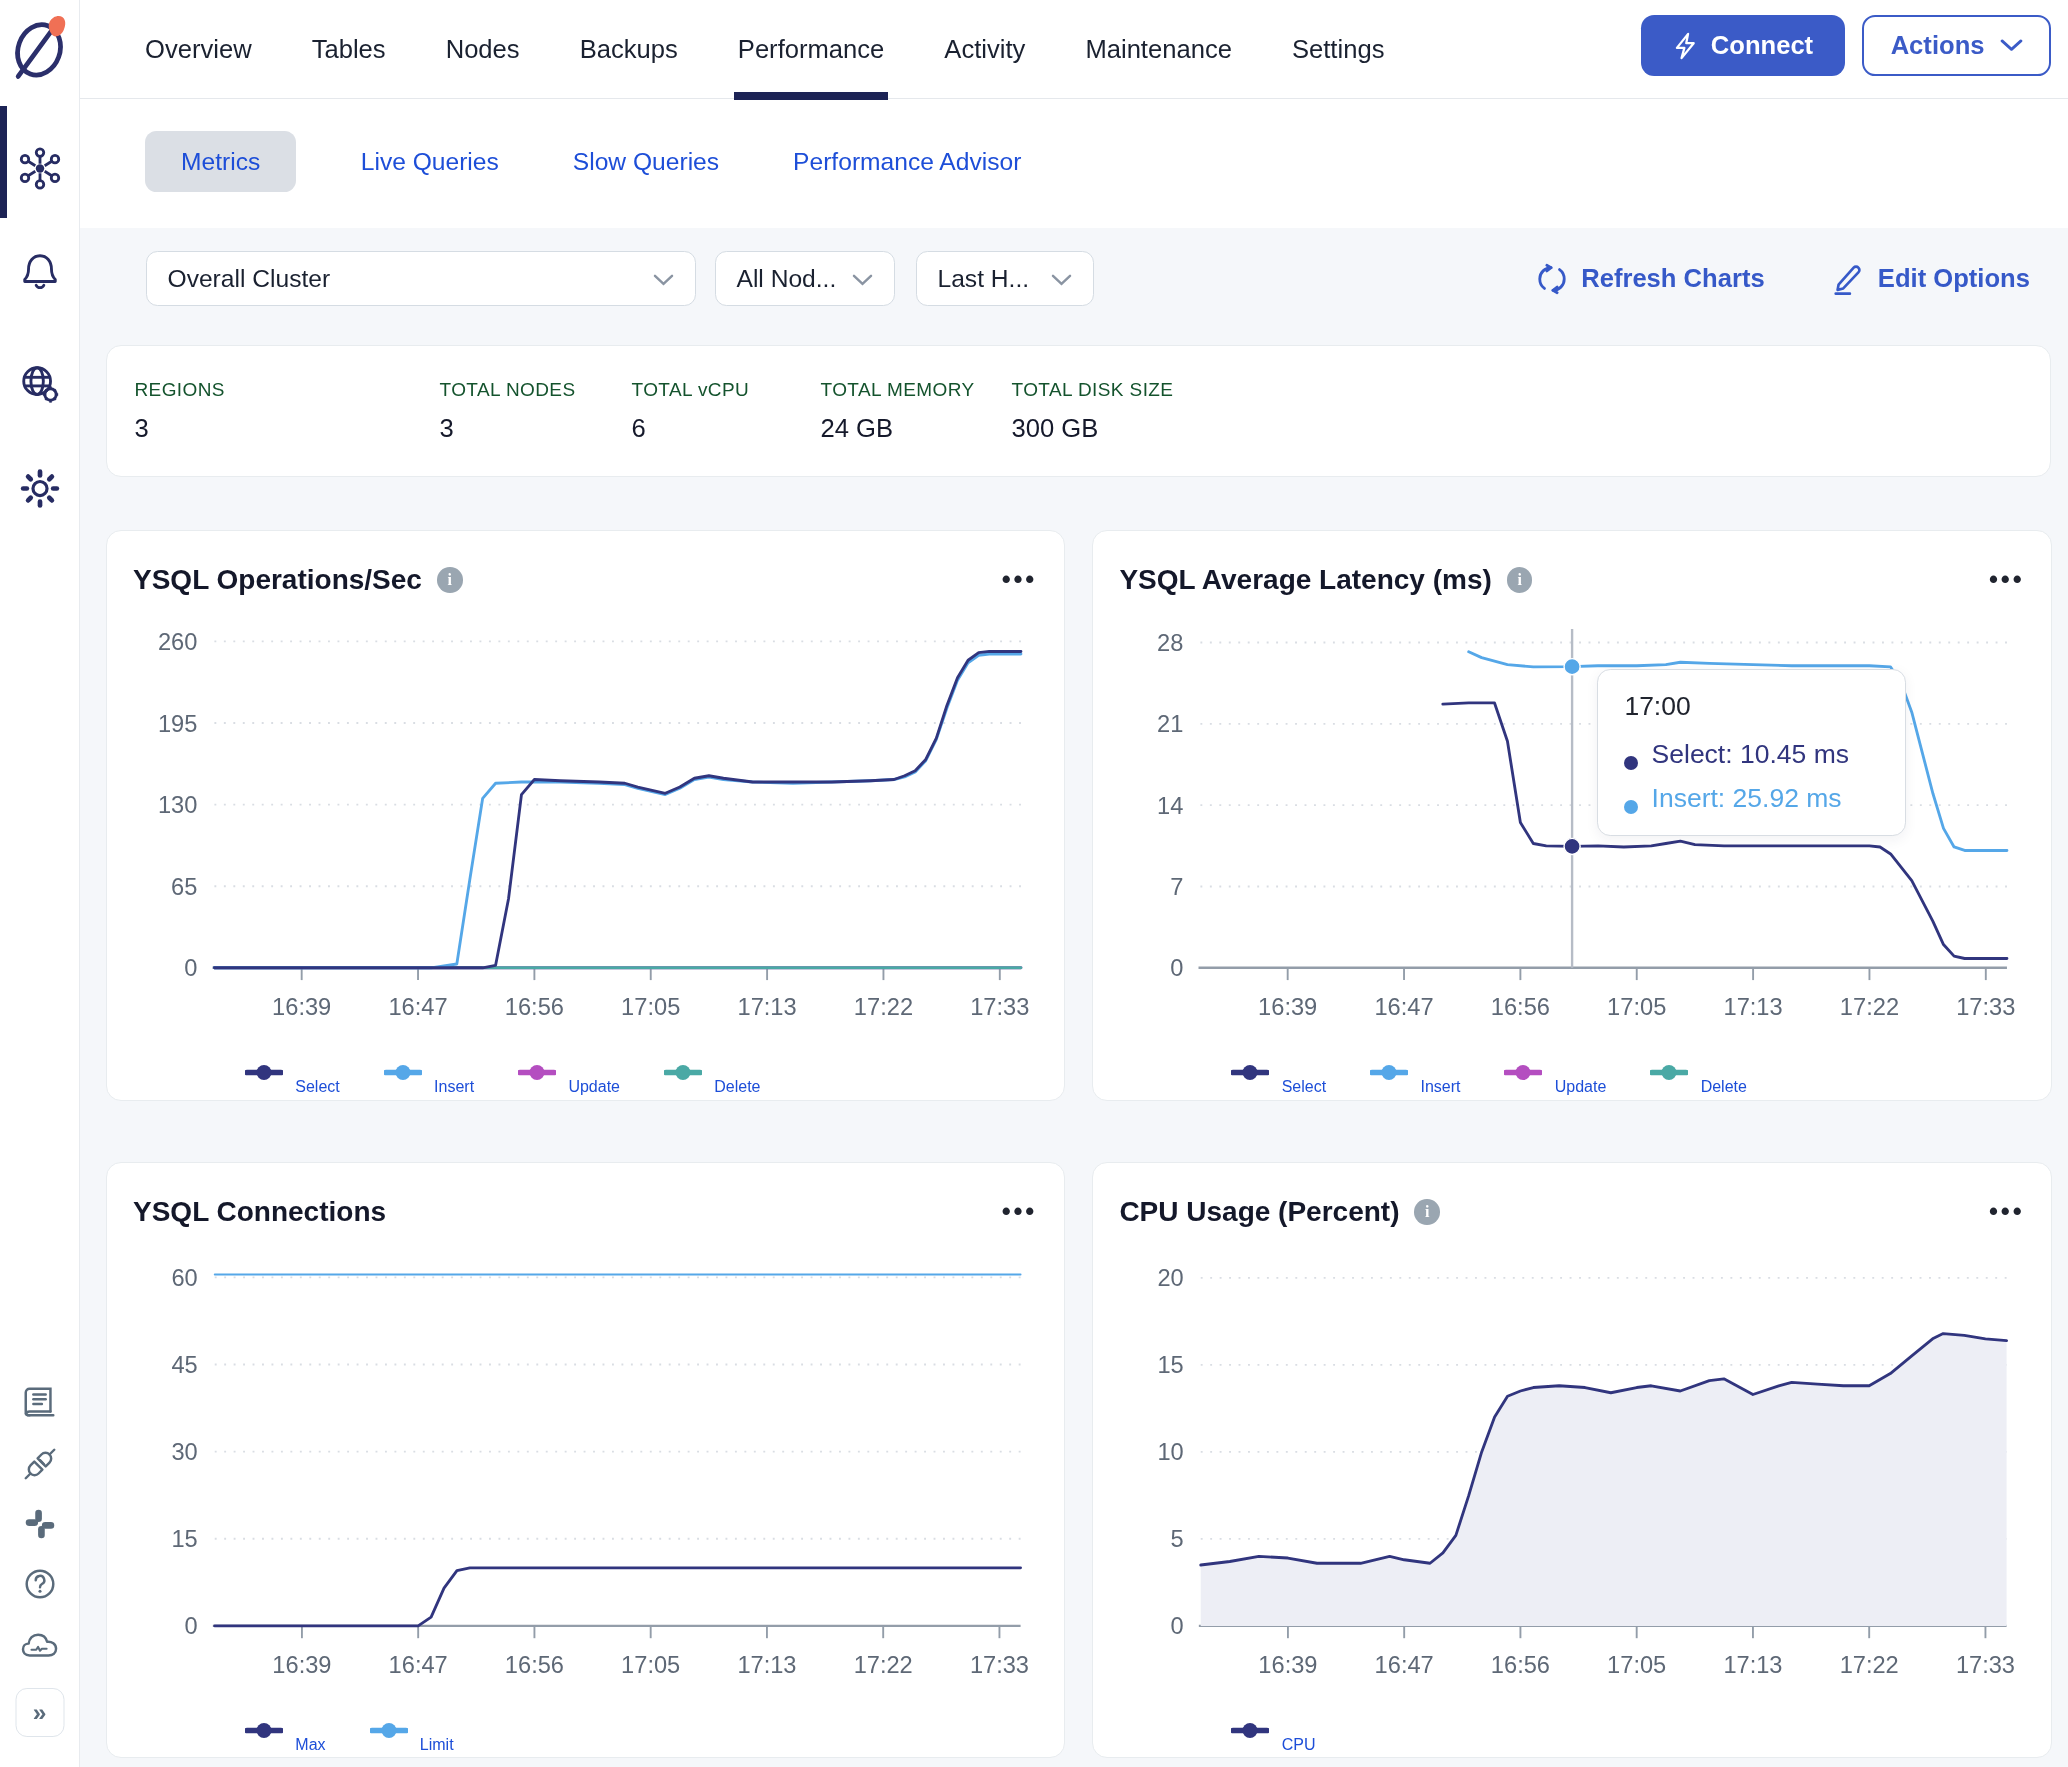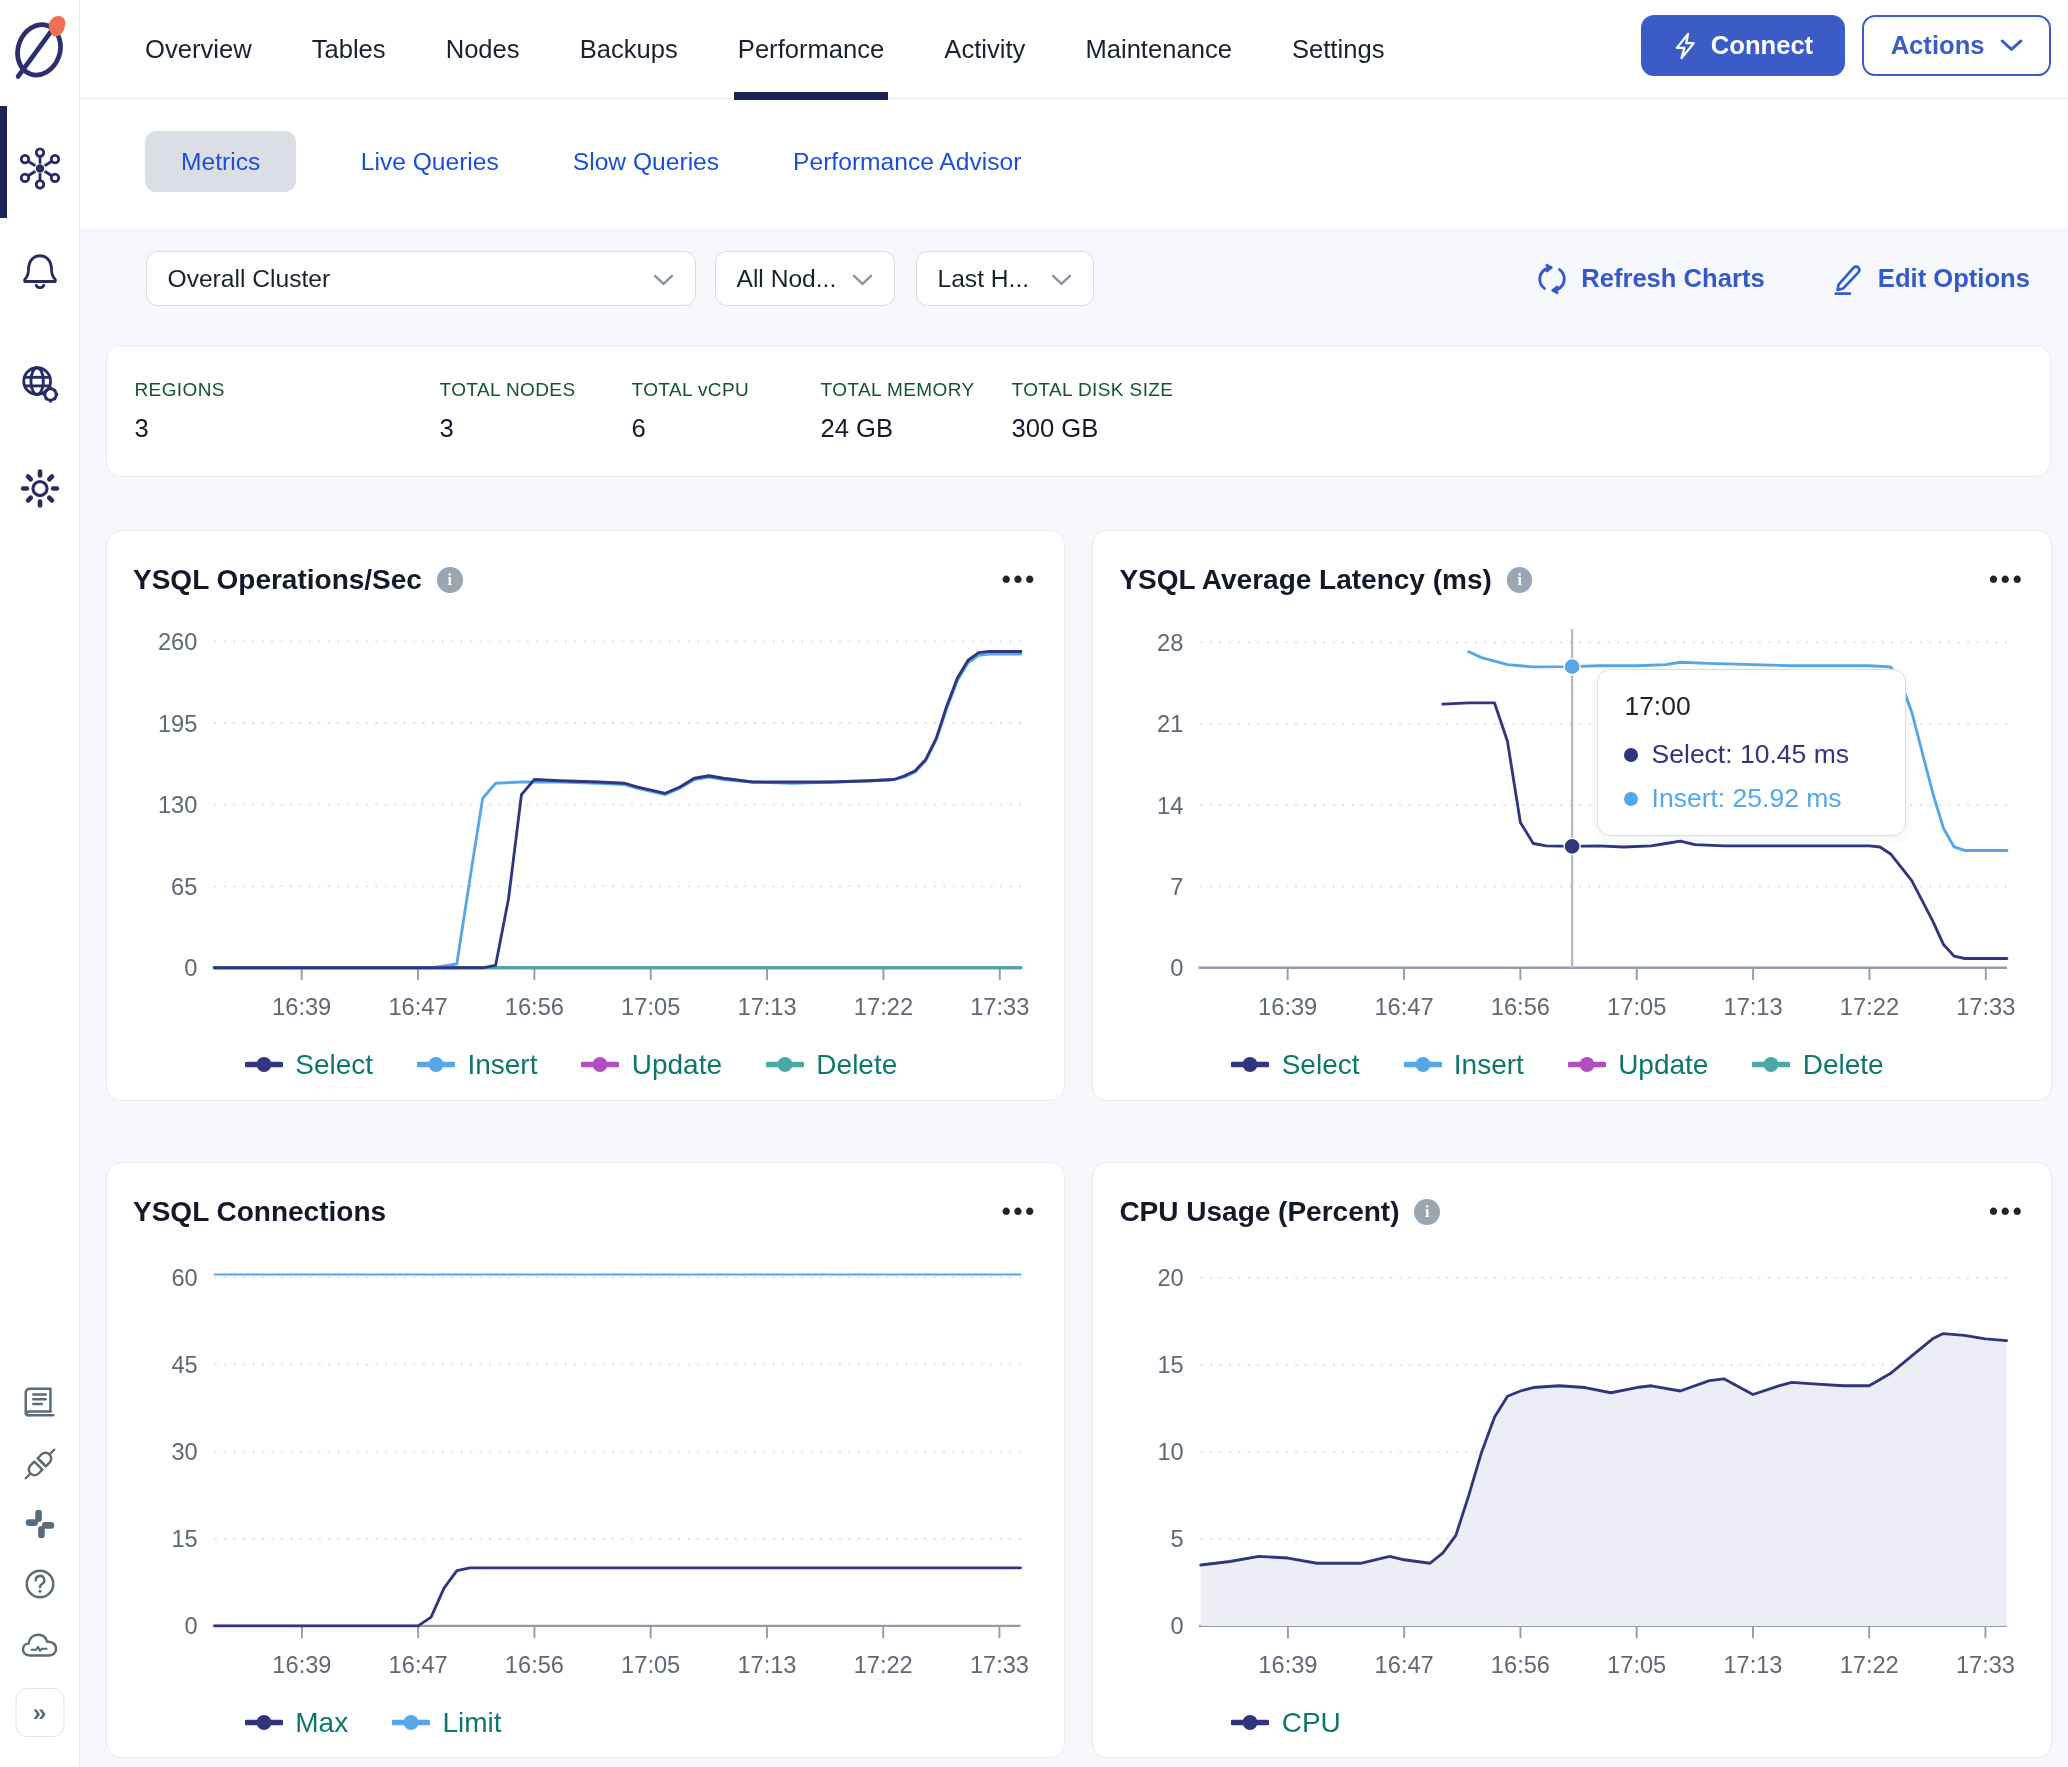--- a/index.html
+++ b/index.html
@@ -88,27 +88,27 @@
   .chart-title{font-size:28px;font-weight:bold;color:#14182A;}
   .info-icon{
     width:25.6px;height:25.6px;border-radius:50%;background:#9AA6B1;color:#fff;
     font-size:16px;font-weight:bold;display:flex;align-items:center;justify-content:center;
     font-family:"Liberation Serif","DejaVu Serif",serif;cursor:pointer;
   }
   .dots{margin-left:auto;font-size:25.6px;font-weight:bold;letter-spacing:2.8px;color:#20242F;cursor:pointer;line-height:9.5px;}
   .chart-body{margin-top:5.7px;}
   .legend{display:flex;align-items:center;gap:44px;margin:9.5px 0 0 112px;}
   .legend-item{display:flex;align-items:center;gap:12.3px;cursor:pointer;}
-  .legend-label{font-size:28px;color:#0f766e;}
+  .legend-label{font-size:16px;color:#1d4ed8;margin-top:29px;}
   .tooltip{
     position:absolute;background:#fff;border:1.9px solid #D8DDE3;border-radius:13.2px;
     box-shadow:0 3.8px 13.2px rgba(30,40,70,.06);padding:21px 26.5px;z-index:4;width:254px;box-sizing:content-box;
   }
   .tt-time{font-size:26.5px;color:#20242E;margin-bottom:17px;}
-  .tt-row{display:flex;align-items:center;gap:13.2px;font-size:26.5px;margin-top:13.2px;}
+  .tt-row{display:flex;align-items:flex-end;gap:13.2px;font-size:26.5px;margin-top:13.2px;}
   .tt-dot{width:14px;height:14px;border-radius:50%;flex:0 0 auto;}
 </style>
 </head>
 <body>
 
 <aside class="sidebar">
   <div class="logo-wrap">
     <svg width="61" height="74" viewBox="0 0 64 78">
       <ellipse cx="31" cy="41" rx="22" ry="27" transform="rotate(20 31 41)" fill="none" stroke="#2B2F6B" stroke-width="5"></ellipse>
       <line x1="9" y1="69" x2="47" y2="17" stroke="#2B2F6B" stroke-width="5" stroke-linecap="round"></line>

